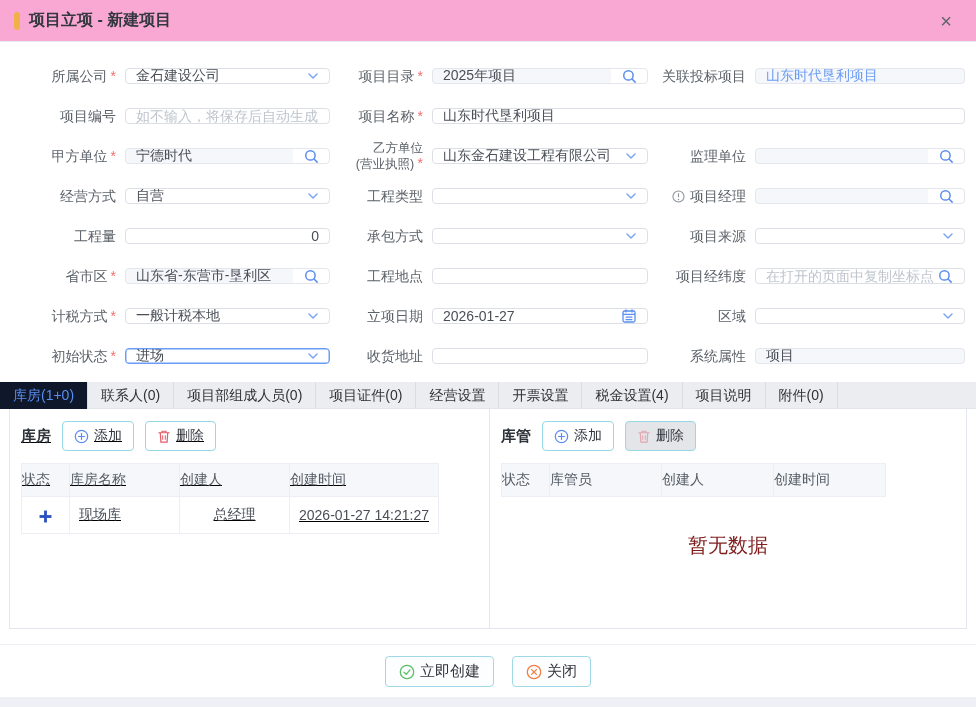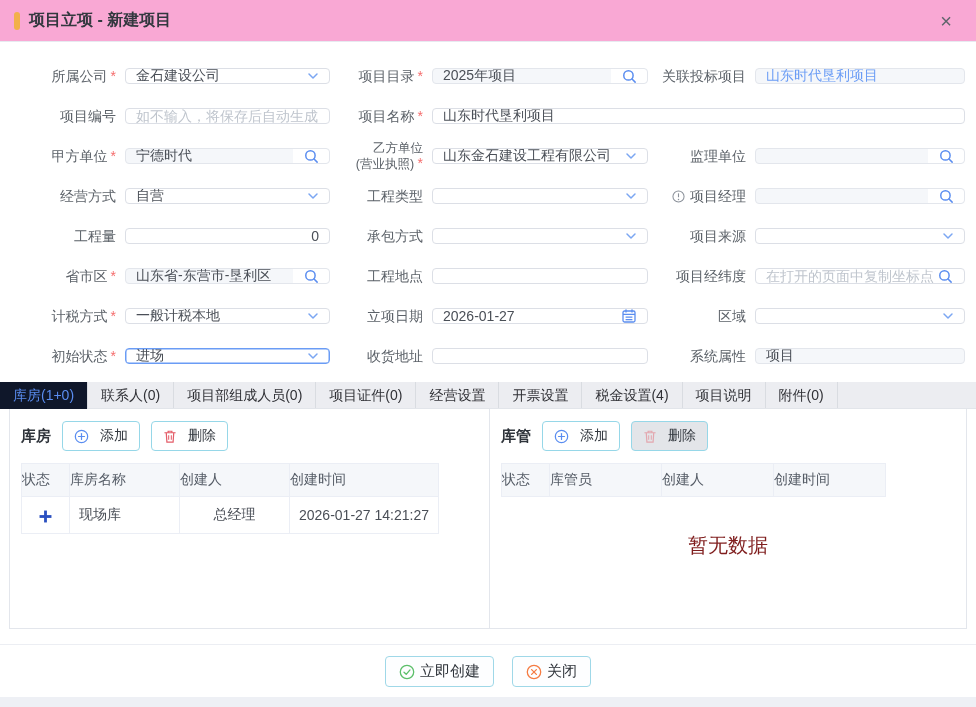--- a/index.html
+++ b/index.html
@@ -43,25 +43,25 @@
   
   .tabs { flex:0 0 27px; background:#ecedf1; display:flex; border-bottom:1px solid #e2e5ea; }
   .tab { padding:0 13px; line-height:26px; font-size:14px; color:#303136;
     border-right:1px solid #d9dce1; cursor:pointer; white-space:nowrap; }
   .tab.active { background:#0f172a; color:#5a8df0; margin-bottom:-1px; }
 
   
   .content { flex:0 0 220px; margin:0 9px; border:1px solid #e3e6ec; border-top:none;
     display:flex; }
   .panel { padding:12px 11px; overflow:hidden; }
-  .panel.left { width:479px; flex:0 0 479px; }
+  .panel.left { width:479px; flex:0 0 479px;text-decoration:underline; }
   .panel.right { flex:1 1 auto; border-left:1px solid #e3e6ec; }
   .p-hdr { display:flex; align-items:center; gap:11px; margin-bottom:12px; }
   .p-title { font-size:15px; font-weight:700; color:#2f343b; }
-  .pbtn { display:inline-flex; align-items:center; gap:11px; border:1px solid #96d7e8;
+  .pbtn { display:inline-flex; align-items:center; gap:5px; border:1px solid #96d7e8;
     background:#fff; border-radius:4px; padding:5px 11px; font-size:14px; color:#33383f;
     cursor:pointer; }
   .pbtn.disabled { background:#e3e5e9; }
   .pbtn.disabled svg { opacity:.45; }
   table { border-collapse:collapse; table-layout:fixed; }
   th,td { border:1px solid #ebeef5; font-size:14px; font-weight:400; overflow:hidden;
     white-space:nowrap; }
   th { background:#f5f7fa; color:#555c66; height:33px; text-align:left; }
   td { height:37px; color:#4a4f57; background:#fff; padding:0 9px; }
   td.ctr { text-align:center; padding:0; }

